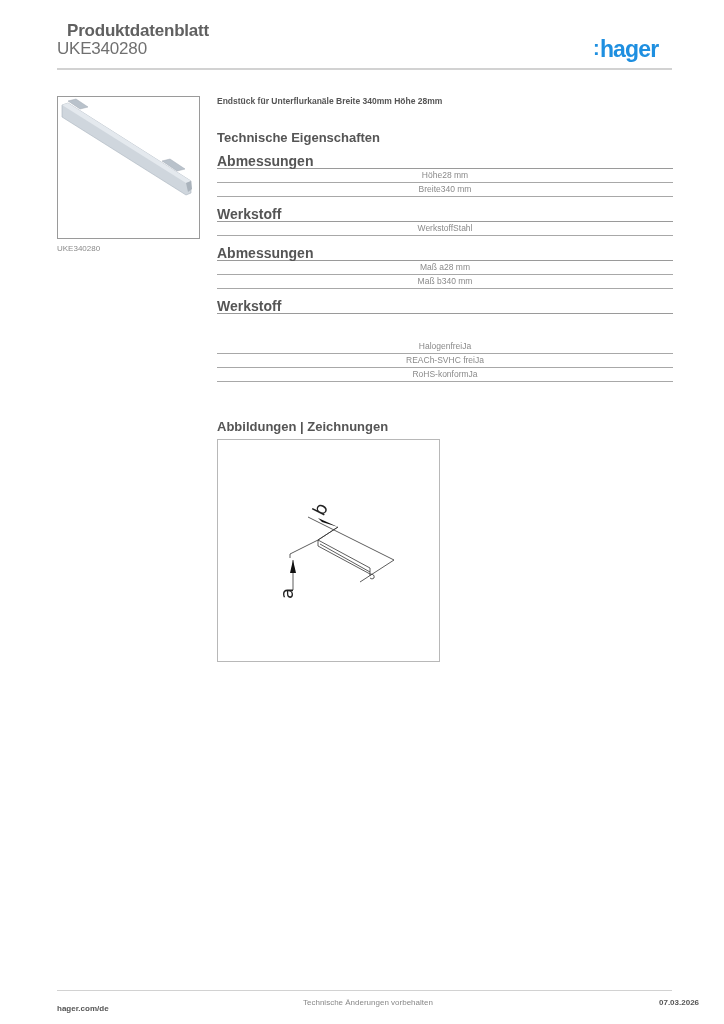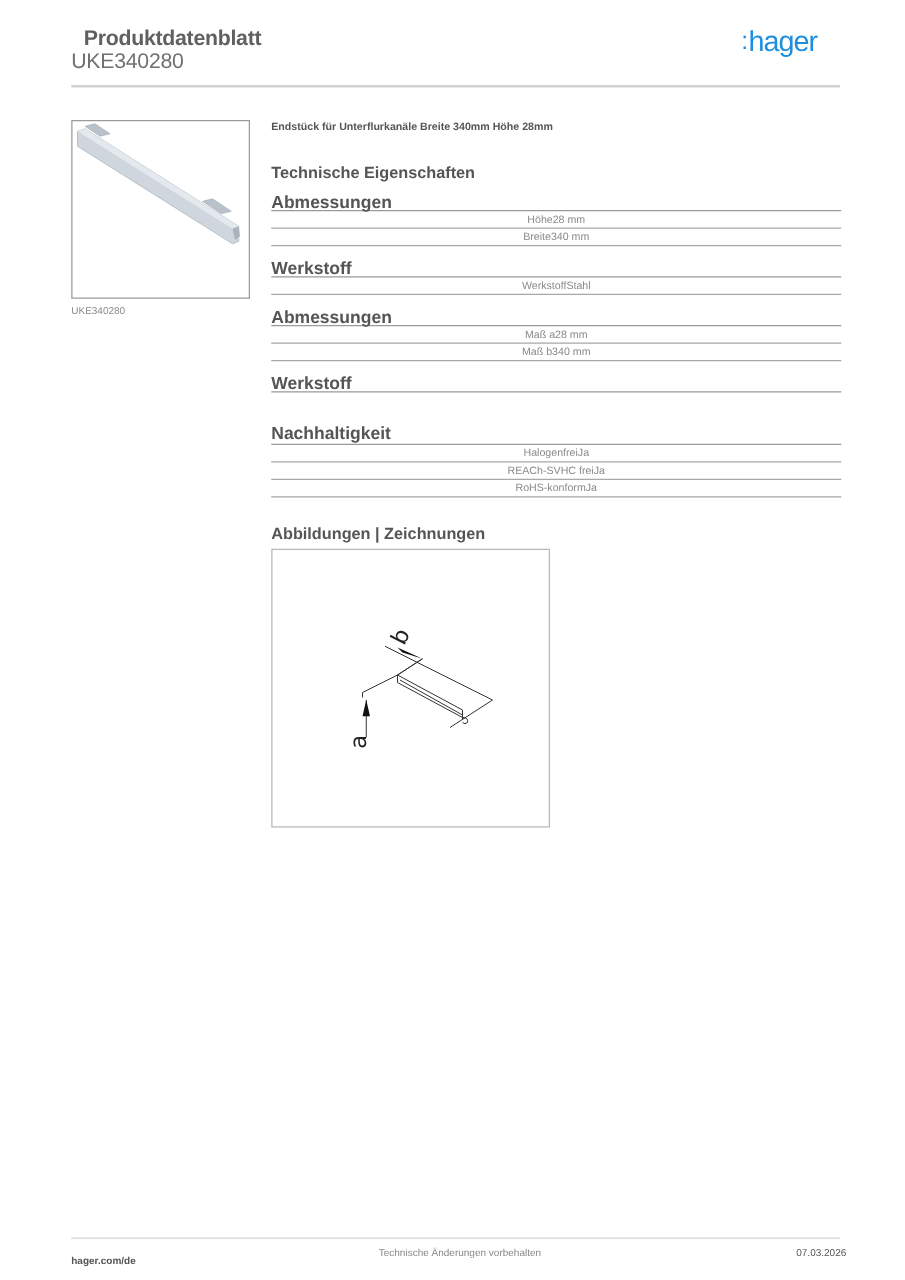--- a/index.html
+++ b/index.html
@@ -1,38 +1,38 @@
 <!DOCTYPE html>
 <html><head>
 <meta charset="utf-8">
 <style>
   html, body { margin: 0; padding: 0; background: #ffffff; }
   body { width: 724px; height: 1024px; position: relative; overflow: hidden;
          font-family: "Liberation Sans", sans-serif; color: #555; }
   .header-title { position: absolute; left: 67px; top: 21px; font-size: 17px; font-weight: bold; color: #606060; letter-spacing: -0.2px; }
   .header-sub { position: absolute; left: 57px; top: 39px; font-size: 17px; color: #707070; letter-spacing: -0.2px; }
-  .logo { position: absolute; left: 593px; top: 20px; font-size: 23px; font-weight: normal; color: #1e8fe0; letter-spacing: -0.8px; }
+  .logo { position: absolute; left: 593px; top: 36px; font-size: 23px; font-weight: bold; color: #1e8fe0; letter-spacing: -0.8px; }
   .logo .colon { font-size: 20px; position: relative; top: -2px; margin-right: 1px; }
   .header-rule { position: absolute; left: 57px; top: 68px; width: 615px; height: 2px; background: #d2d2d2; }
 
   .product-image { position: absolute; left: 57px; top: 96px; width: 143px; height: 143px; border: 1px solid #9a9a9a; box-sizing: border-box; }
   .product-image-caption { position: absolute; left: 57px; top: 244px; font-size: 8px; color: #8a8a8a; }
 
   .main { position: absolute; left: 217px; top: 0; width: 456px; }
   .desc { position: absolute; top: 96px; left: 0; font-size: 8.5px; font-weight: bold; color: #555; white-space: nowrap; }
   .section-title { position: absolute; left: 0; font-size: 13px; font-weight: bold; color: #555; }
   .group { position: absolute; left: 0; width: 456px; }
   .group-title { font-size: 14px; font-weight: bold; color: #555; height: 13px; line-height: 13px; border-bottom: 1px solid #9a9a9a; }
   .row { display: flex; justify-content: center; height: 13px; line-height: 13px; font-size: 8.5px; color: #8a8a8a; border-bottom: 1px solid #a8a8a8; }
   .drawing { position: absolute; left: 217px; top: 439px; width: 223px; height: 223px; border: 1px solid #b8b8b8; box-sizing: border-box; }
 
   .footer-rule { position: absolute; left: 57px; top: 990px; width: 615px; height: 1px; background: #d2d2d2; }
   .footer-left { position: absolute; left: 57px; top: 1004px; font-size: 8px; font-weight: bold; color: #555; }
   .footer-center { position: absolute; left: 303px; top: 998px; font-size: 8px; color: #888; }
-  .footer-right { position: absolute; left: 610px; top: 998px; font-size: 8px; font-weight: normal; color: #555; padding-left: 27px; }
+  .footer-right { position: absolute; left: 632px; top: 998px; font-size: 8px; font-weight: bold; color: #555; padding-left: 27px; }
 </style>
 </head>
 <body>
 
 <div>
   <div class="header-title">Produktdatenblatt</div>
   <div class="header-sub">UKE340280</div>
   <div class="logo"><span class="colon">:</span><span>hager</span></div>
   <div class="header-rule"></div>
 </div>
@@ -82,21 +82,20 @@
         <span>Maß b</span>
         <span>340 mm</span>
       </div>
   </div>
 
   <div class="group" style="top:300px">
     <div class="group-title">Werkstoff</div>
   </div>
 
   <div class="group" style="top:340px">
-    <div class="group-title" style="height:15px;line-height:13px">Nachhaltigkeit</div>
     <div class="row">
         <span>Halogenfrei</span>
         <span>Ja</span>
       </div>
     <div class="row">
         <span>REACh-SVHC frei</span>
         <span>Ja</span>
       </div>
     <div class="row">
         <span>RoHS-konform</span>

